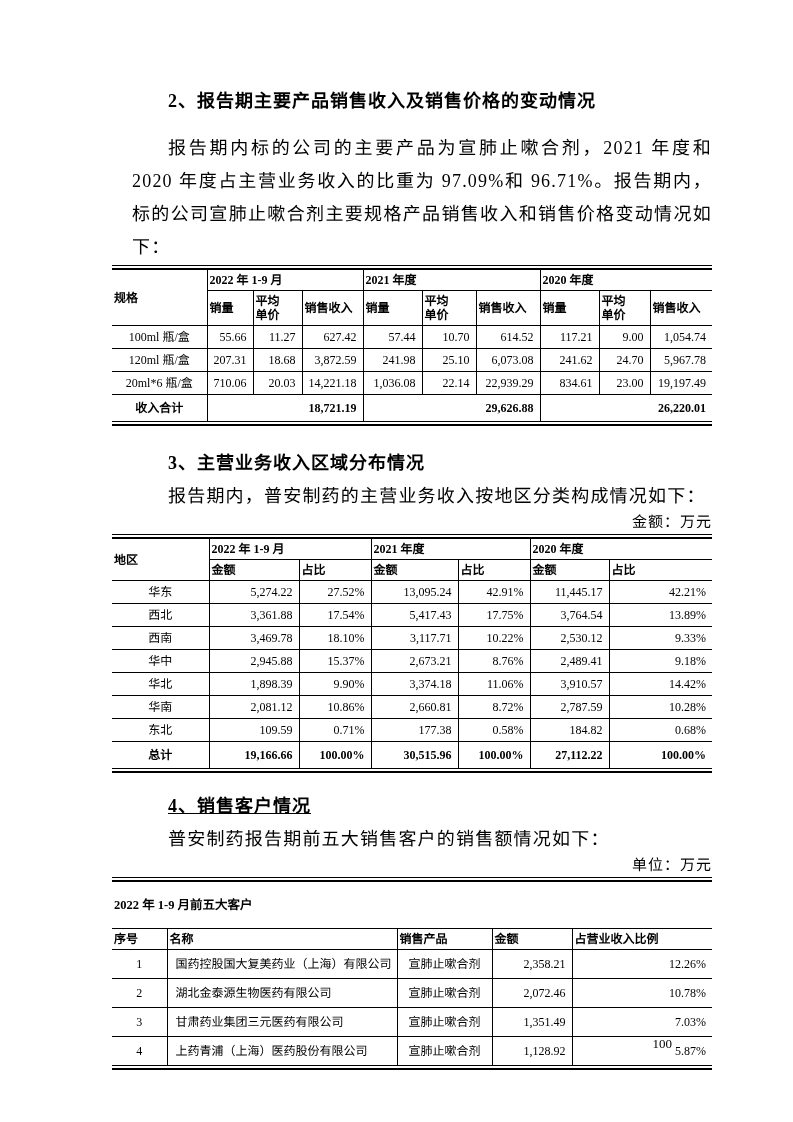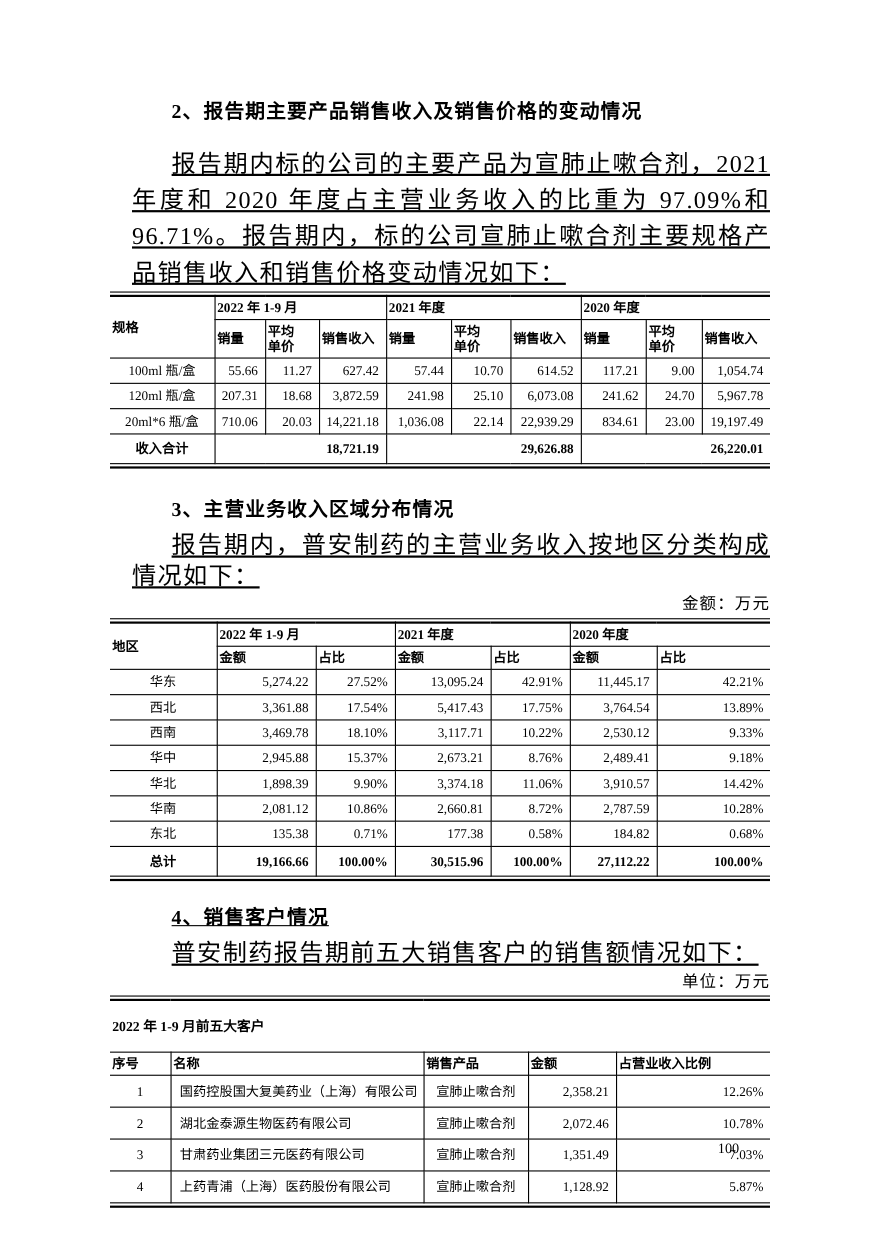--- a/index.html
+++ b/index.html
@@ -1,31 +1,31 @@
 <!DOCTYPE html>
 <html lang="zh-CN"><head>
 <meta charset="utf-8">
 <style>
   html,body{margin:0;padding:0;background:#fff;}
   body{
     width:793px;height:1122px;position:relative;overflow:hidden;
     font-family:"Liberation Serif","DejaVu Serif",serif;color:#000;
   }
-  .page{position:absolute;left:100px;top:0;width:600px;}
+  .page{position:absolute;left:112px;top:0;width:600px;}
   .heading{
     font-size:18px;font-weight:bold;letter-spacing:1px;
     margin:0 0 0 20px;text-indent:36px;line-height:22px;
   }
   .h2{margin-top:90px;}
   .h3{margin-top:26px;}
   .h4{margin-top:22px;text-decoration:underline;}
   .para{
-    font-size:22px;line-height:33px;letter-spacing:1.2px;
+    font-size:18px;line-height:33px;letter-spacing:1.2px;
     text-align:justify;text-indent:36px;
-    margin:20px 0 0 20px;width:580px;text-decoration:underline;
+    margin:20px 0 0 20px;width:580px;
   }
   .para.single{line-height:28px;margin-top:8px;}
   .unit-note{
     font-size:15px;letter-spacing:1px;text-align:right;
     line-height:21px;margin-top:2px;width:600px;
   }
   
   .tbl-wrap{
     border-top:1px solid #000;padding-top:2px;
     border-bottom:2px solid #000;padding-bottom:2px;
@@ -225,21 +225,21 @@
           <td class="lbl">华南</td>
           <td class="num">2,081.12</td>
           <td class="num">10.86%</td>
           <td class="num">2,660.81</td>
           <td class="num">8.72%</td>
           <td class="num">2,787.59</td>
           <td class="num">10.28%</td>
         </tr>
         <tr>
           <td class="lbl">东北</td>
-          <td class="num">135.38</td>
+          <td class="num">109.59</td>
           <td class="num">0.71%</td>
           <td class="num">177.38</td>
           <td class="num">0.58%</td>
           <td class="num">184.82</td>
           <td class="num">0.68%</td>
         </tr>
         <tr class="total">
           <td class="lbl">总计</td>
           <td class="num">19,166.66</td>
           <td class="num">100.00%</td>

